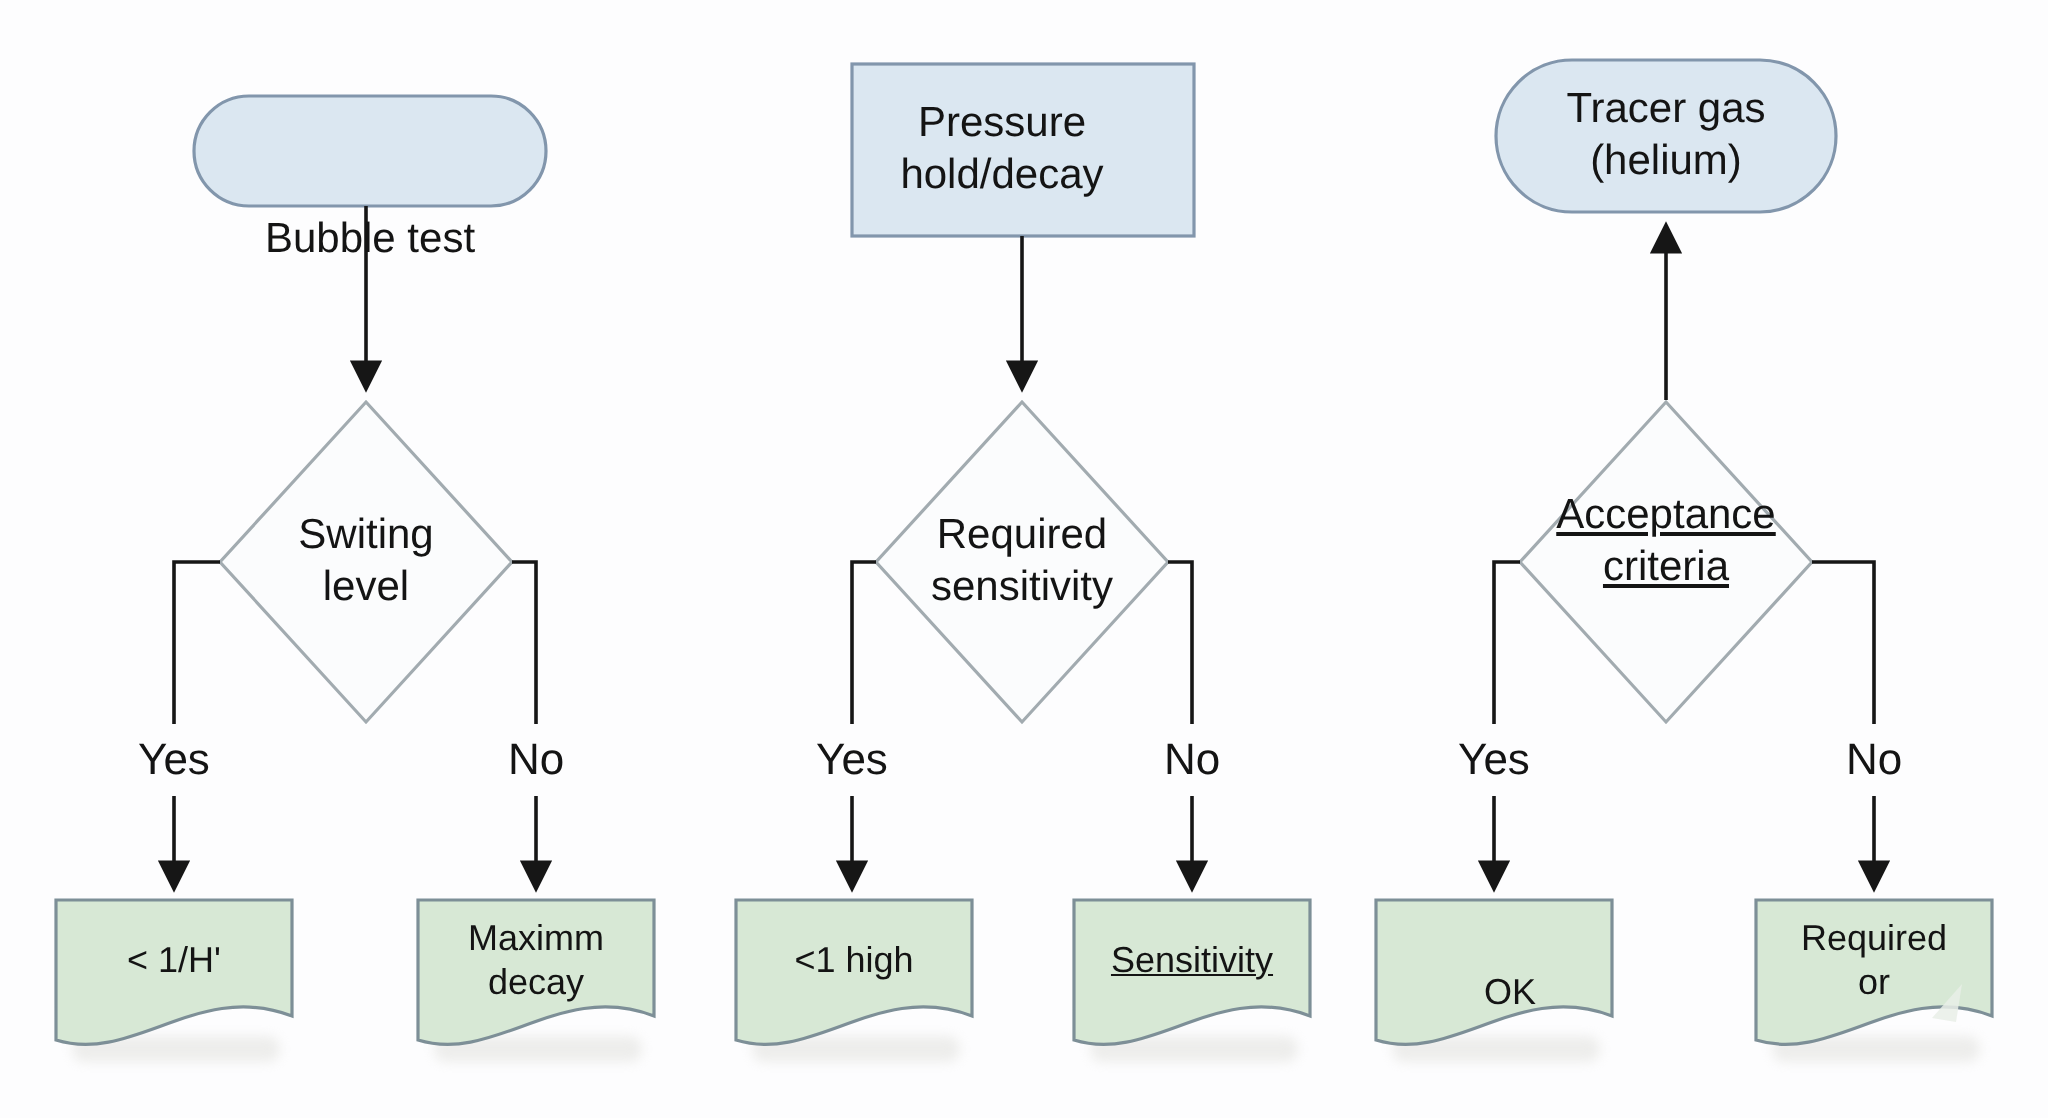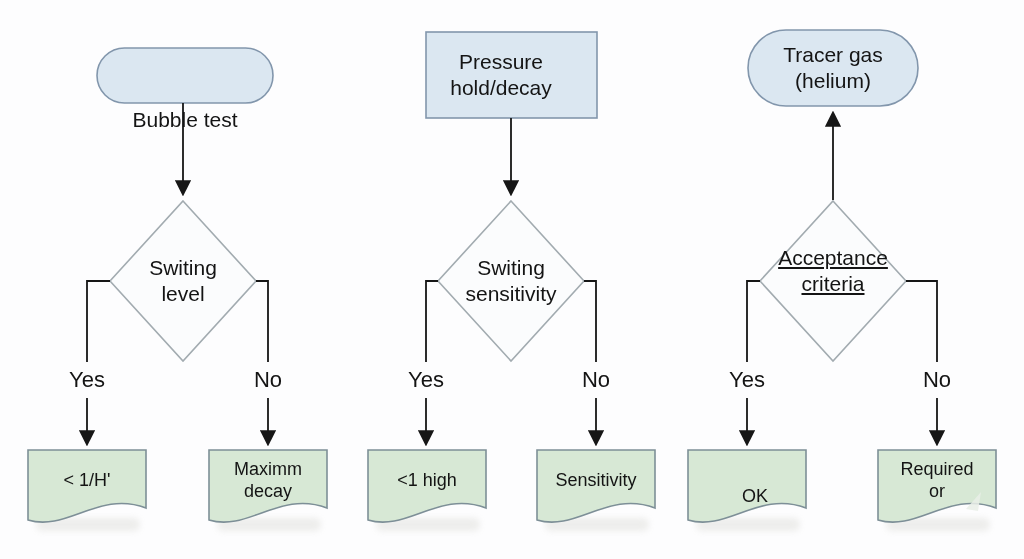--- a/index.html
+++ b/index.html
@@ -76,25 +76,25 @@
   </svg>
 
   <div class="lbl node" style="left:97px;top:48px;width:176px;height:55px;margin-top:44px;">Bubble test</div>
   <div class="lbl node" style="left:111px;top:201px;width:144px;height:160px;padding:0 20px;">Switing level</div>
   <div class="lbl branch" style="left:57px;top:362px;width:60px;height:36px;">Yes</div>
   <div class="lbl branch" style="left:238px;top:362px;width:60px;height:36px;">No</div>
   <div class="lbl doc" style="left:28px;top:452px;width:118px;height:58px;">&lt; 1/H'</div>
   <div class="lbl doc" style="left:209px;top:452px;width:118px;height:58px;padding:0 14px;">Maximm decay</div>
 
   <div class="lbl node" style="left:426px;top:32px;width:150px;height:86px;padding:0 22px;">Pressure hold/decay</div>
-  <div class="lbl node" style="left:439px;top:201px;width:144px;height:160px;padding:0 12px;">Switing sensitivity</div>
+  <div class="lbl node" style="left:439px;top:201px;width:144px;height:160px;padding:0 12px;">Required sensitivity</div>
   <div class="lbl branch" style="left:396px;top:362px;width:60px;height:36px;">Yes</div>
   <div class="lbl branch" style="left:566px;top:362px;width:60px;height:36px;">No</div>
   <div class="lbl doc" style="left:368px;top:452px;width:118px;height:58px;">&lt;1 high</div>
-  <div class="lbl doc" style="left:537px;top:452px;width:118px;height:58px;">Sensitivity</div>
+  <div class="lbl doc" style="left:537px;top:452px;width:118px;height:58px;text-decoration:underline;">Sensitivity</div>
 
   <div class="lbl node" style="left:748px;top:30px;width:170px;height:76px;padding:0 14px;">Tracer gas (helium)</div>
   <div class="lbl node" style="left:761px;top:191px;width:144px;height:160px;padding:0 1px;text-decoration:underline;">Acceptance criteria</div>
   <div class="lbl branch" style="left:717px;top:362px;width:60px;height:36px;">Yes</div>
   <div class="lbl branch" style="left:907px;top:362px;width:60px;height:36px;">No</div>
   <div class="lbl doc" style="left:688px;top:468px;width:112px;height:58px;padding-left:22px;">OK</div>
   <div class="lbl doc" style="left:878px;top:452px;width:118px;height:58px;padding:0 22px;">Required or</div>
 
 </div>
 

